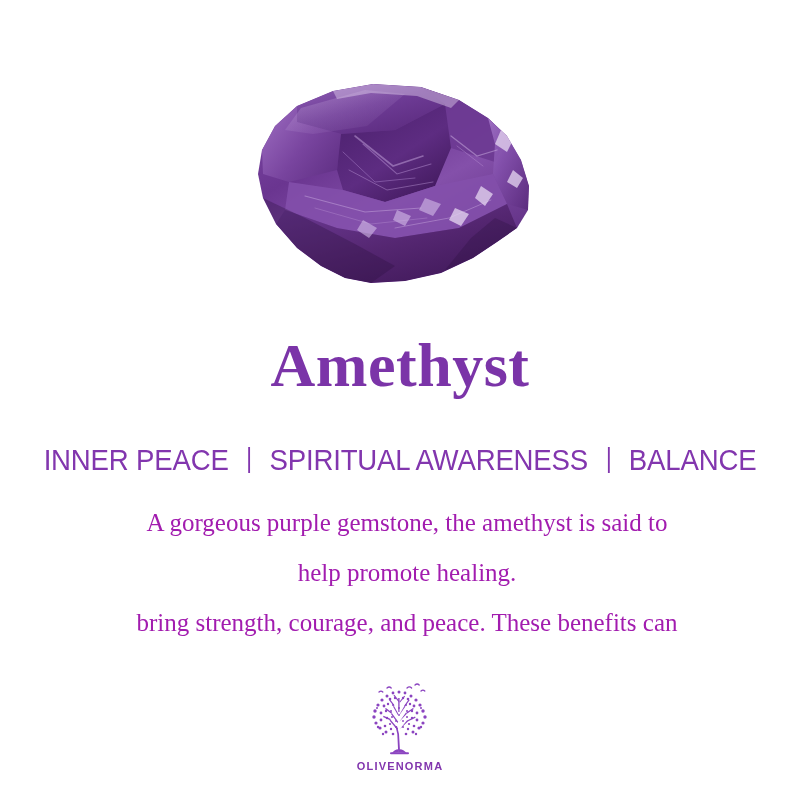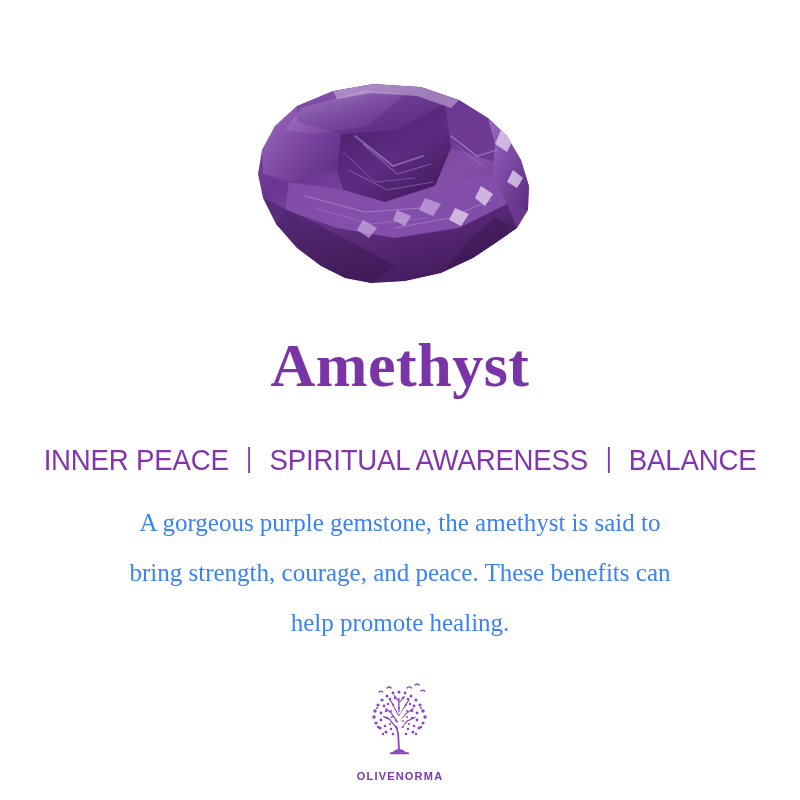--- a/index.html
+++ b/index.html
@@ -76,48 +76,48 @@
     width: 2px;
     height: 26px;
     background: #8236AE;
     vertical-align: -3px;
     margin: 0 13px;
   }
 
   
   .description {
     position: absolute;
-    left: 55px;
+    left: 62px;
     top: 498px;
     width: 690px;
     text-align: center;
     font-family: "Liberation Serif", "DejaVu Serif", serif;
     font-size: 25px;
     line-height: 50px;
-    color: #3b82f6;
+    color: #a21caf;
   }
   .description .dline { display: block; white-space: nowrap; }
 
   
   .logo {
     position: absolute;
     left: 0;
     top: 682px;
     width: 800px;
     text-align: center;
   }
   .logo-mark {
     display: block;
     margin: 0 auto;
     width: 86px;
     height: 74px;
   }
   .logo-word {
     display: block;
-    margin-top: 14px;
+    margin-top: 4px;
     font-family: "Liberation Sans", sans-serif;
     font-size: 11px;
     font-weight: 700;
     letter-spacing: 1.2px;
     color: #8236AE;
   }
 </style>
 </head>
 <body>
 
@@ -229,22 +229,22 @@
   <div class="subtitle">
     <span class="kw">INNER PEACE</span>
     <span class="sep"></span>
     <span class="kw">SPIRITUAL AWARENESS</span>
     <span class="sep"></span>
     <span class="kw">BALANCE</span>
   </div>
 
   <div class="description">
     <span class="dline">A gorgeous purple gemstone, the amethyst is said to</span>
+    <span class="dline">help promote healing.</span>
     <span class="dline">bring strength, courage, and peace. These benefits can</span>
-    <span class="dline">help promote healing.</span>
   </div>
 
   <div class="logo">
     <svg class="logo-mark" viewBox="0 0 86 74" aria-hidden="true">
       <g fill="#8B44C0">
 
         <path d="M41.2 70.5 L40.3 52 L38.6 44.5 L40.0 44.0 L42.0 52.0 L43.1 70.5 Z"></path>
         <path d="M35.0 71.0 C36.5 68.5 39.0 67.5 41.4 67.2 L41.6 70.6 Z"></path>
         <path d="M49.4 71.0 C47.8 68.4 45.2 67.4 42.8 67.2 L42.6 70.6 Z"></path>
         <rect x="33" y="70.2" width="19" height="2.0" rx="1"></rect>

